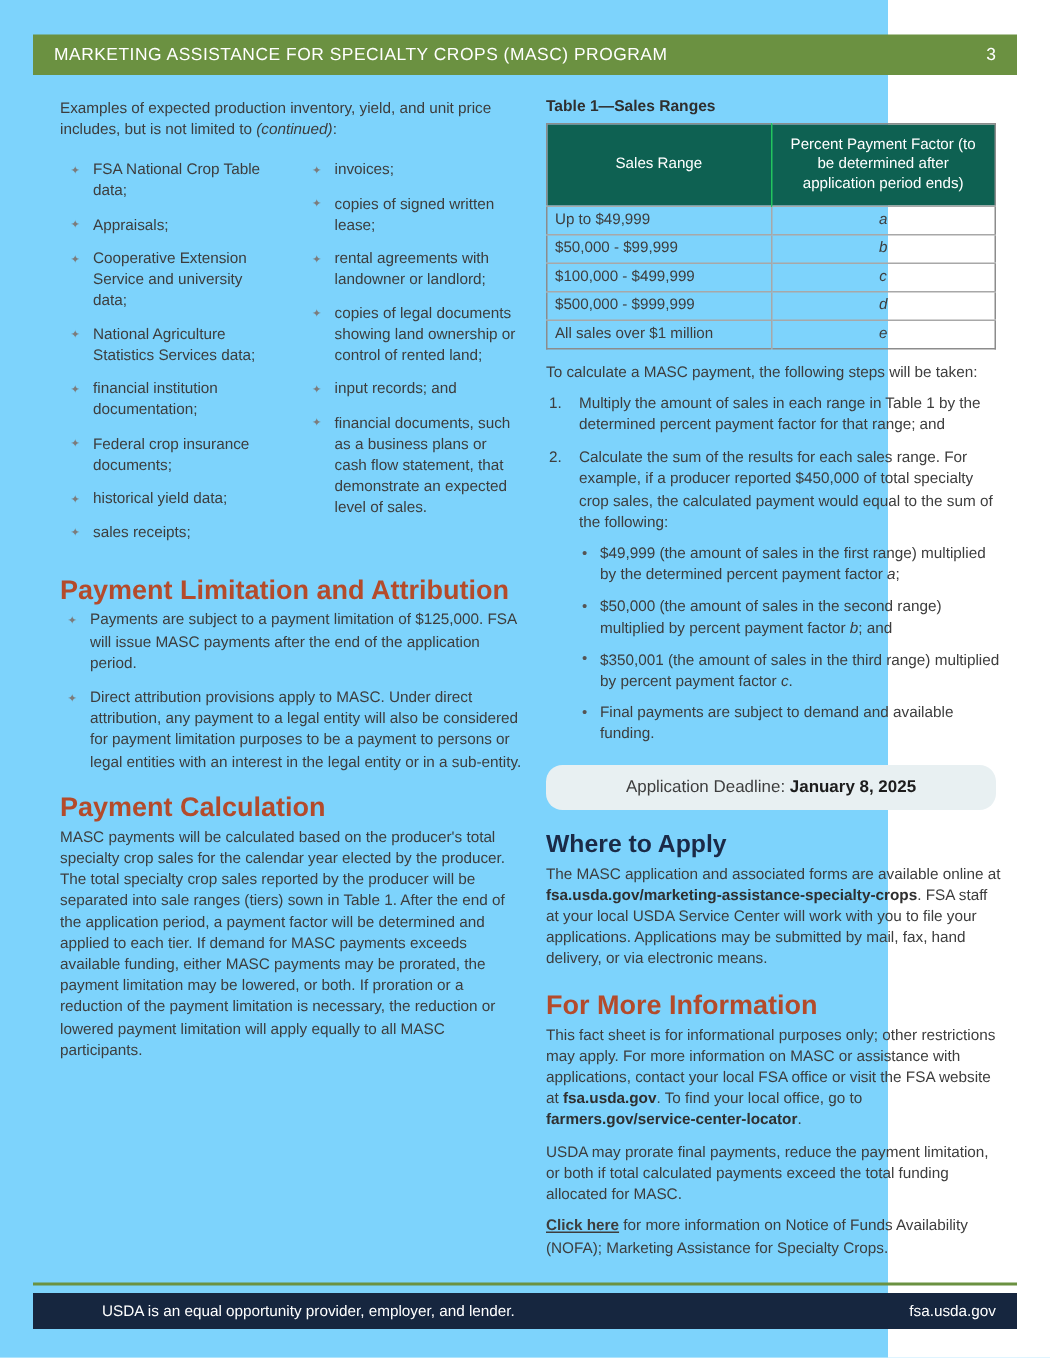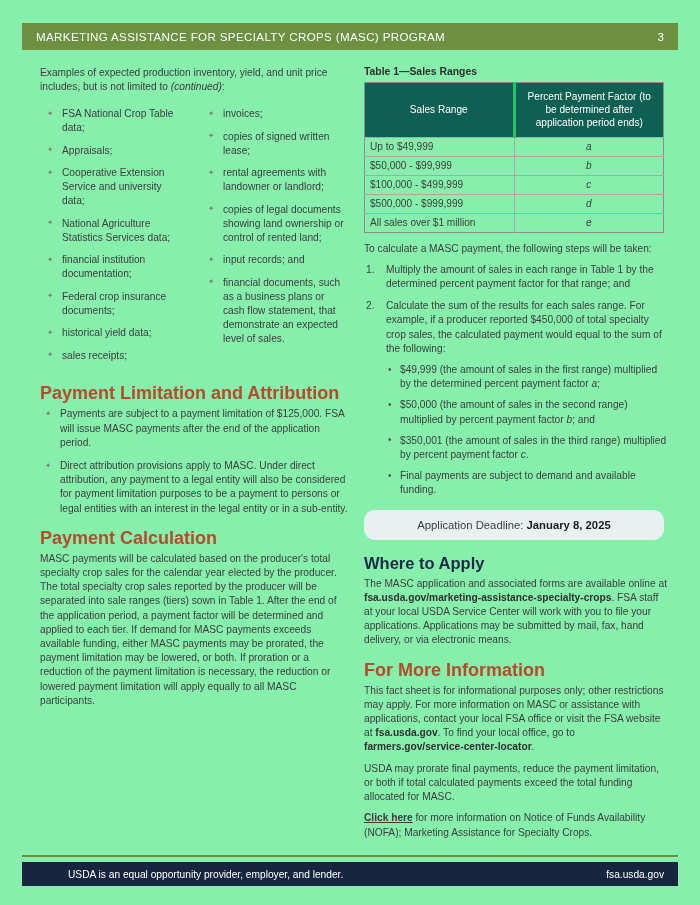--- a/index.html
+++ b/index.html
@@ -11,23 +11,23 @@
     width: 700px;
     height: 905px;
     font-family: "Liberation Sans", sans-serif;
     color: #3d3d3d;
     position: relative;
     overflow: hidden;
   }
   .page {
     position: absolute;
     left: 0; top: 0;
-    width: 700px;
+    width: 592px;
     height: 905px;
-    background: #86efac;
+    background: #7dd3fc;
   }
 
   
   .header-bar {
     position: absolute;
     left: 22px;
     top: 23px;
     width: 656px;
     height: 27px;
     background: #6b9141;
@@ -161,21 +161,21 @@
   }
   table.sales th {
     background: #0e6152;
     color: #ffffff;
     font-size: 10.1px;
     font-weight: 400;
     line-height: 13.2px;
     padding: 7px 6px;
     text-align: center;
     vertical-align: middle;
-    border-right: 3px solid #22c55e;
+    border-right: 1px solid #22c55e;
   }
   table.sales th:last-child { border-right: none; }
   table.sales td {
     font-size: 10.1px;
     padding: 3.5px 5px;
     border-top: 1px solid #a8a8a8;
     color: #3d3d3d;
     vertical-align: middle;
   }
   table.sales td.range { text-align: left; width: 150px; border-right: 1px solid #a8a8a8;}

